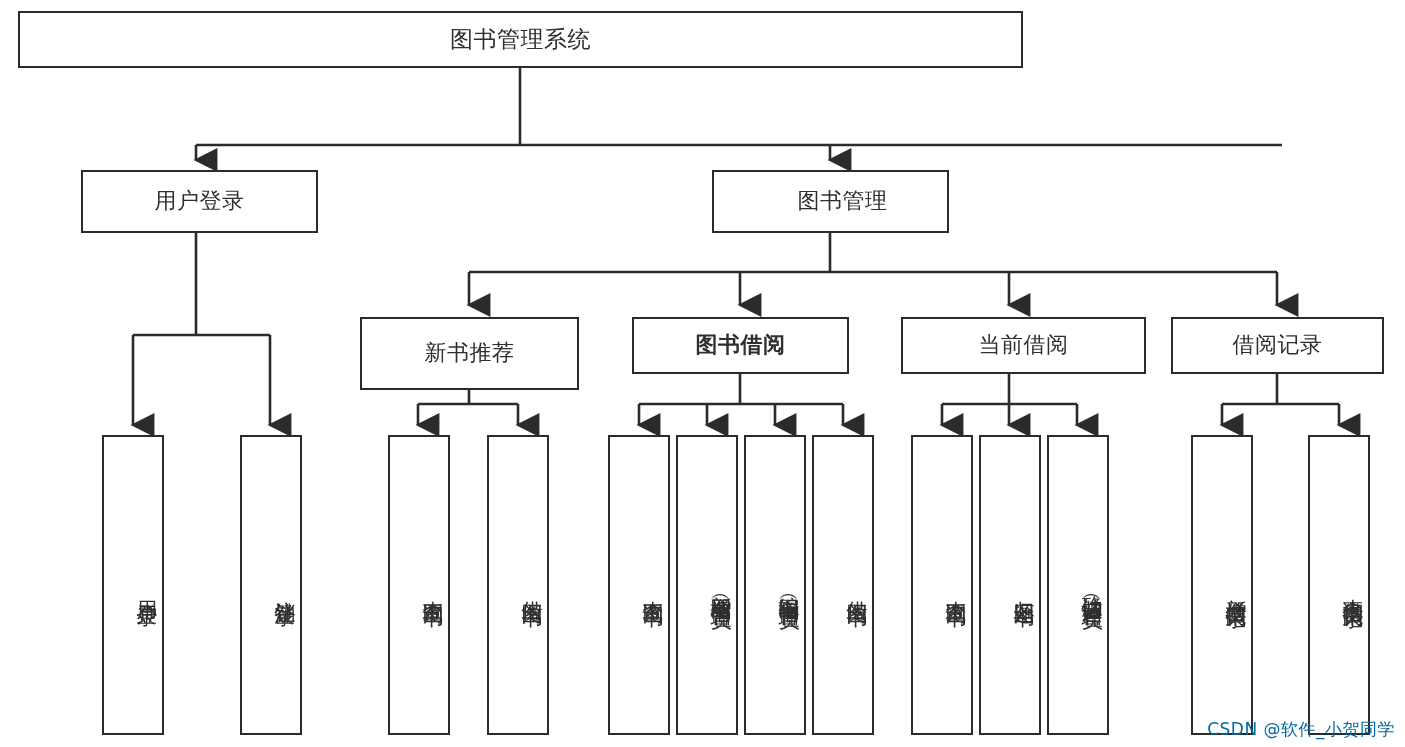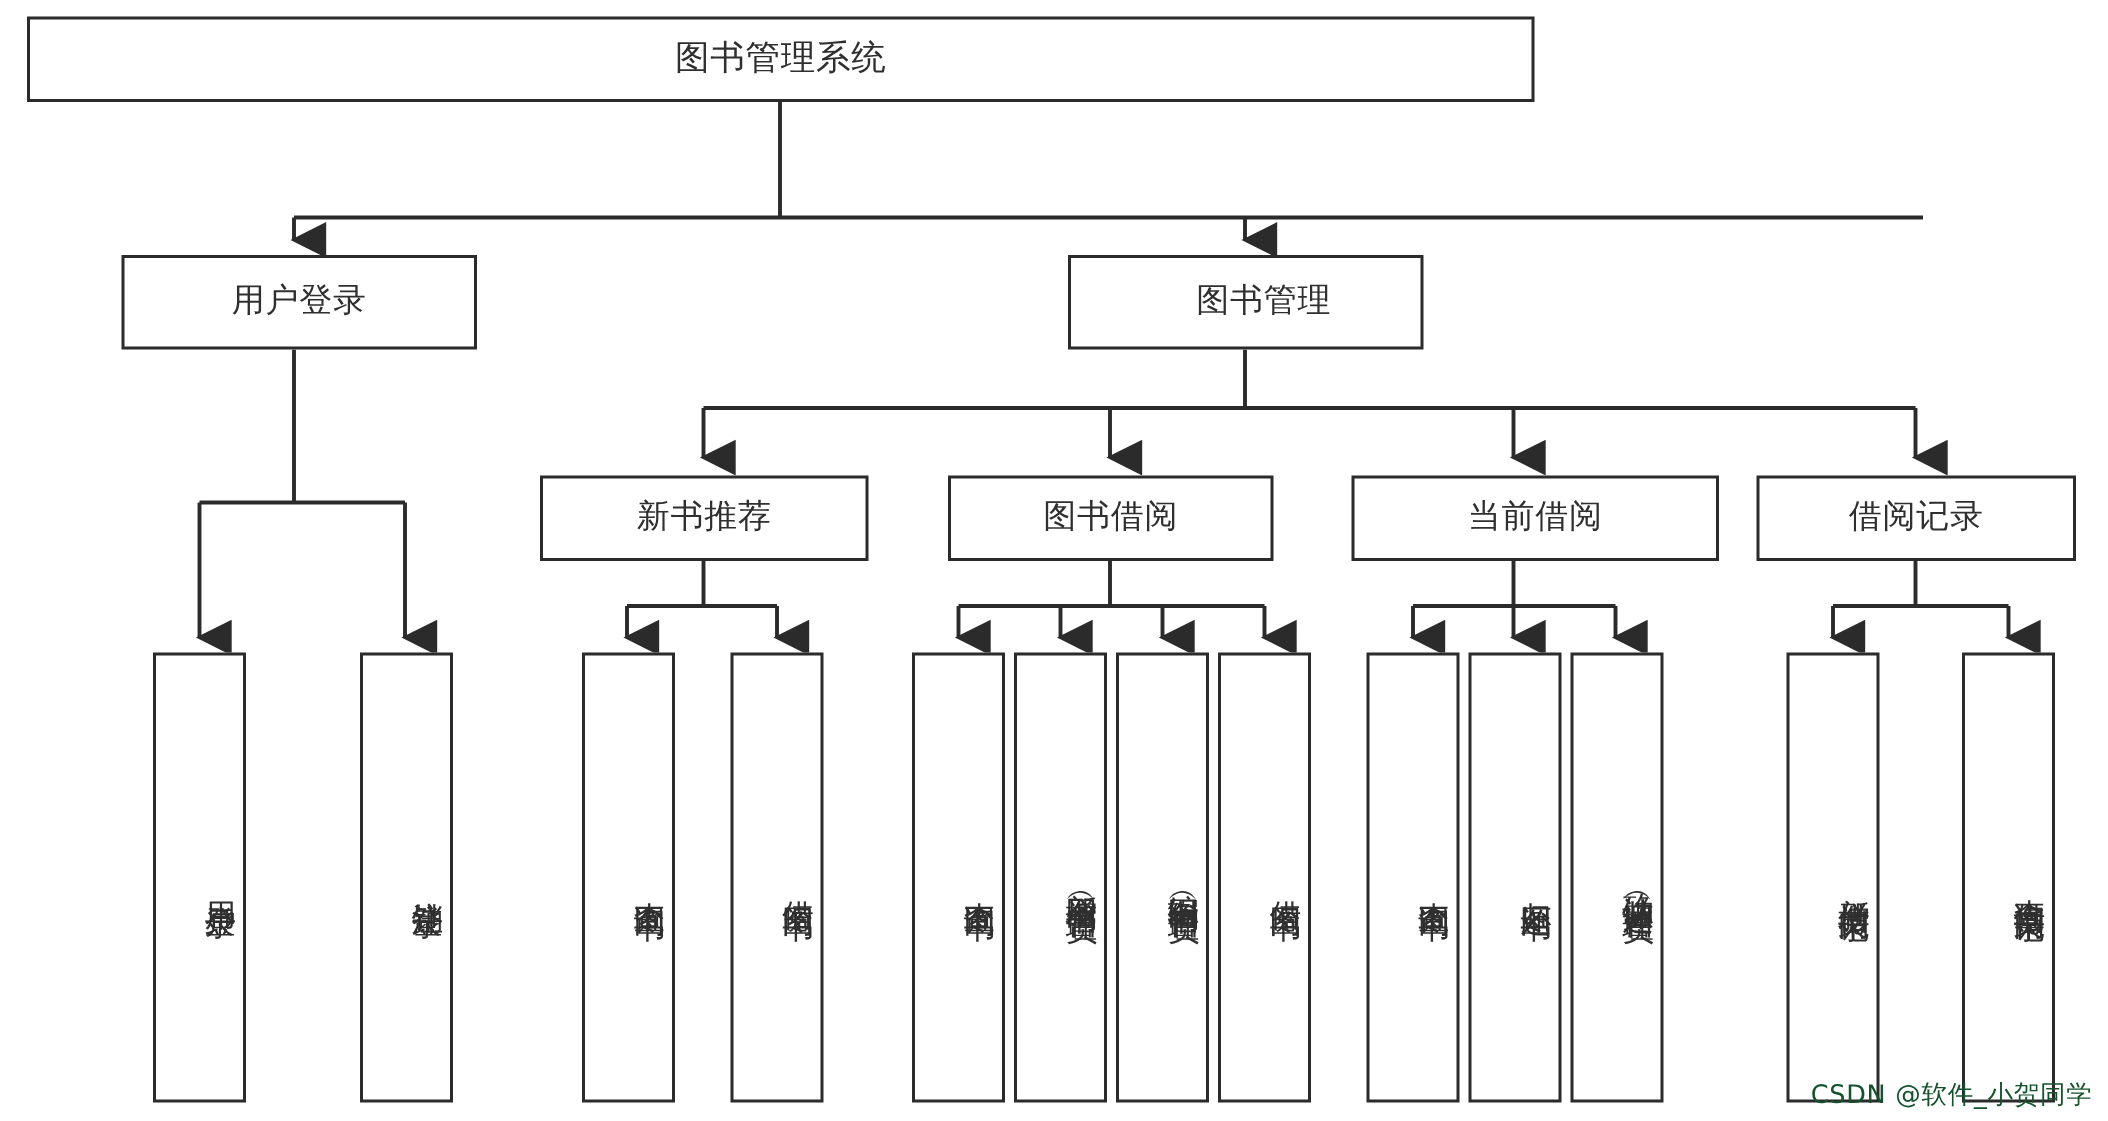--- a/index.html
+++ b/index.html
@@ -56,21 +56,21 @@
   }
   .node .label {
     display: block;
     white-space: pre-line;
   }
   .watermark {
     position: absolute;
     right: 10px;
     bottom: 6px;
     font-size: 17px;
-    color: #14532d;
+    color: #0369a1;
     letter-spacing: 0.5px;
     white-space: nowrap;
     user-select: none;
   }
 </style>
 </head>
 <body>
 
 <div id="canvas">
 
@@ -131,25 +131,25 @@
   </div>
 
   <div class="node horiz" style="left:81px; top:170px; width:237px; height:63px;">
     <span class="label">用户登录</span>
   </div>
 
   <div class="node horiz" style="left:712px; top:170px; width:237px; height:63px;padding-left:24px;">
     <span class="label">图书管理</span>
   </div>
 
-  <div class="node horiz" style="left:360px; top:317px; width:219px; height:57px;">
+  <div class="node horiz" style="left:360px; top:317px; width:219px; height:73px;">
     <span class="label">新书推荐</span>
   </div>
 
-  <div class="node horiz" style="left:632px; top:317px; width:217px; height:57px;">
+  <div class="node horiz" style="left:632px; top:317px; width:217px; height:57px;font-weight:bold;">
     <span class="label">图书借阅</span>
   </div>
 
   <div class="node horiz" style="left:901px; top:317px; width:245px; height:57px;">
     <span class="label">当前借阅</span>
   </div>
 
   <div class="node horiz" style="left:1171px; top:317px; width:213px; height:57px;">
     <span class="label">借阅记录</span>
   </div>

